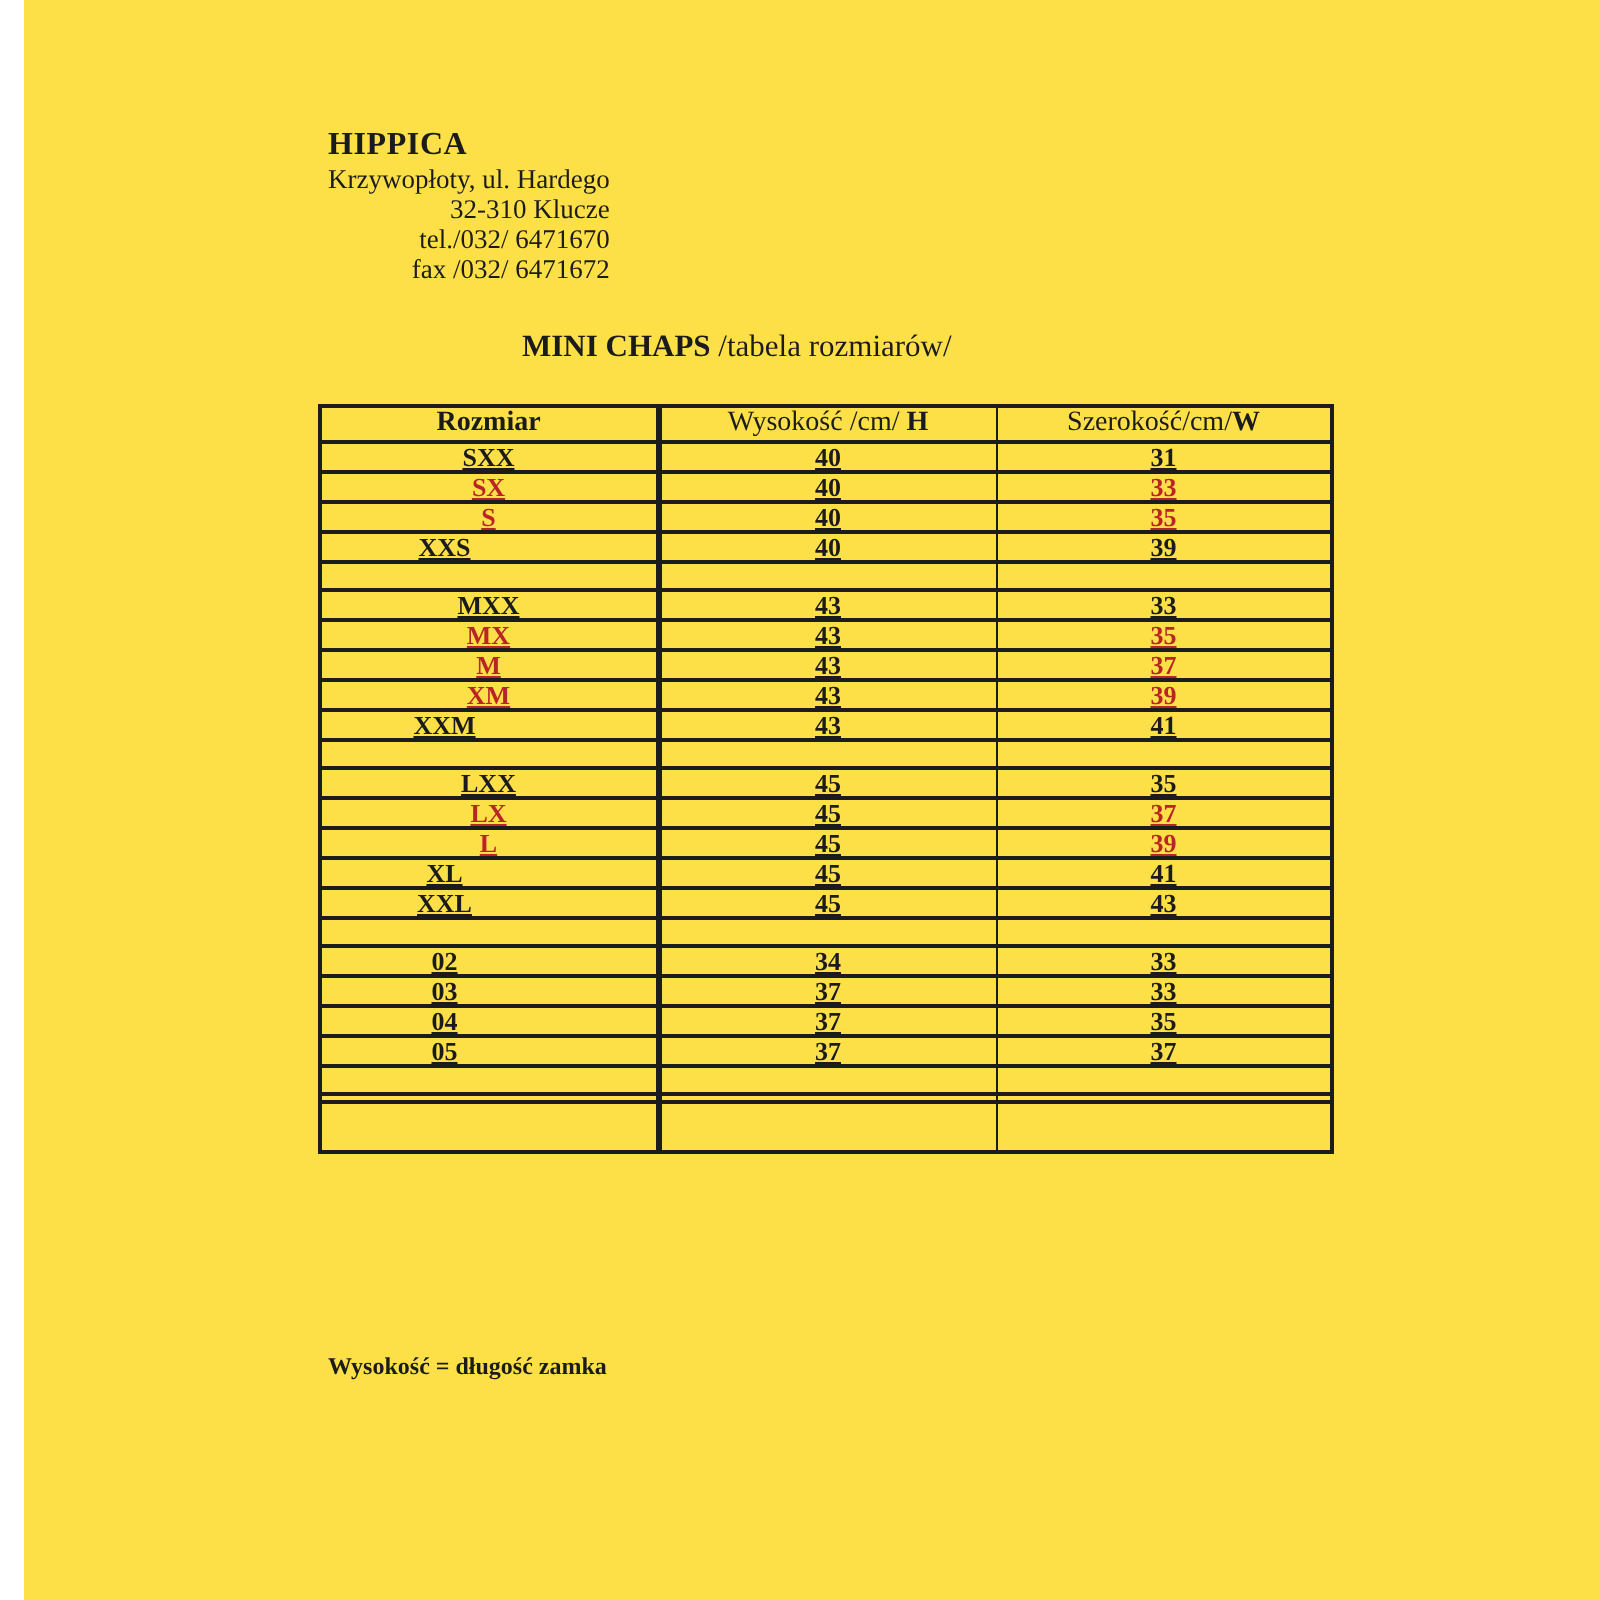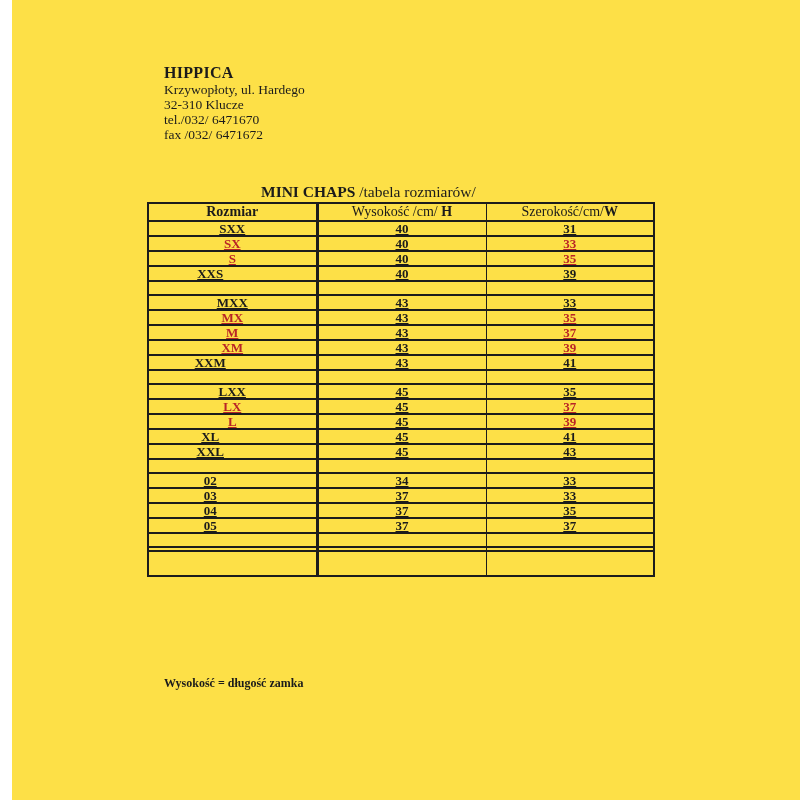--- a/index.html
+++ b/index.html
@@ -7,29 +7,29 @@
   html,body { margin:0; padding:0; }
   body {
     width:800px; height:800px; background:#ffffff;
     font-family:"Liberation Serif","DejaVu Serif",serif; color:var(--ink);
   }
   .page { position:relative; width:800px; height:800px; background:#fde047; overflow:hidden;margin-left:12px; }
 
   
   .letterhead { position:absolute; left:152px; top:64px; }
   .company-name { font-weight:bold; font-size:16px; line-height:18px; letter-spacing:.3px; }
-  .addr-line { font-size:13.5px; line-height:15px; }
-
-  
-  .doc-title { position:absolute; left:249px; top:184px; font-size:15.5px; line-height:16px; white-space:nowrap; }
+  .addr-line { font-size:13.5px; line-height:15px;text-align:right; }
+
+  
+  .doc-title { position:absolute; left:249px; top:166px; font-size:15.5px; line-height:16px; white-space:nowrap; }
   .bold-part { font-weight:bold; }
 
   
   table.size-table {
-    position:absolute; left:135px; top:202px; width:506px;
+    position:absolute; left:147px; top:202px; width:506px;
     border-collapse:collapse; table-layout:fixed;
   }
   .size-table td, .size-table th {
     border:2px solid var(--line); padding:0; margin:0;
     text-align:center; vertical-align:middle; overflow:hidden;
   }
   
   .size-table th:nth-child(2), .size-table td:nth-child(2) { border-left-width:3px; border-right-width:1px; }
   .size-table th:nth-child(3), .size-table td:nth-child(3) { border-left-width:1px; }
 

